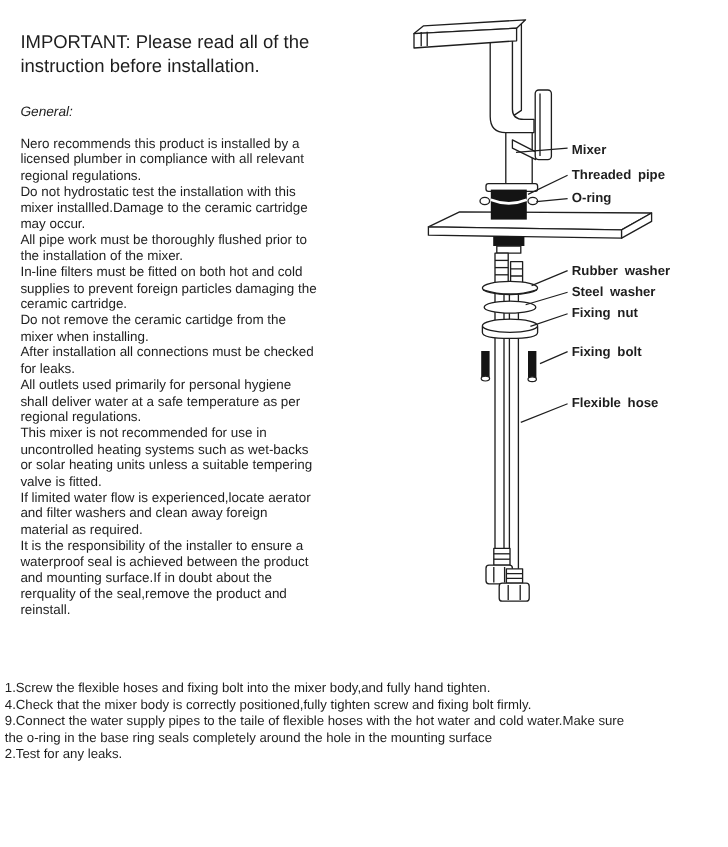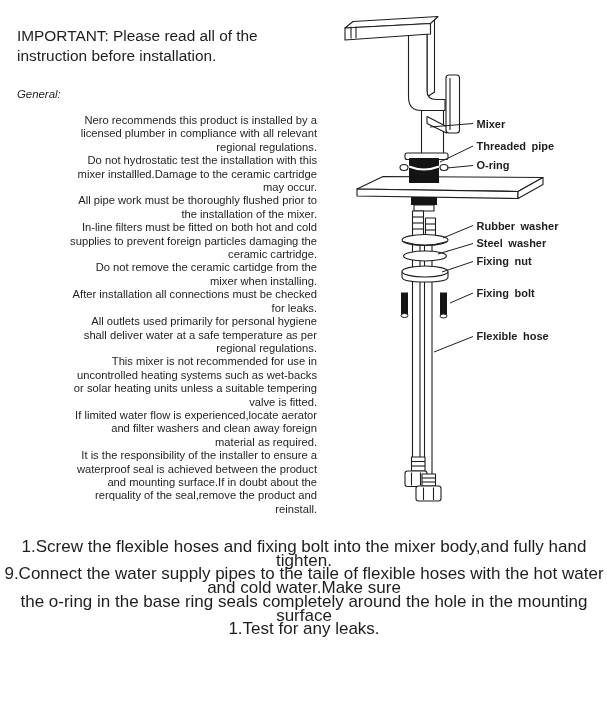--- a/index.html
+++ b/index.html
@@ -9,25 +9,25 @@
   }
   .title{
     position:absolute;left:17px;top:26px;width:300px;
     font-size:15.4px;line-height:20.3px;white-space:pre-wrap;
   }
   .general-heading{
     position:absolute;left:17px;top:88px;font-size:11.4px;line-height:13px;font-style:italic;
   }
   .general-body{
     position:absolute;left:17px;top:114px;width:300px;
-    font-size:11.2px;line-height:13.4px;white-space:pre-wrap;text-align:right;
+    font-size:11.2px;line-height:13.4px;white-space:pre-wrap;
   }
   .steps{
-    position:absolute;left:4px;top:540px;width:600px;
-    font-size:17px;line-height:13.7px;text-align:center;
+    position:absolute;left:4px;top:568px;width:600px;
+    font-size:11px;line-height:13.7px;
   }
   .step{white-space:pre-wrap;}
   .diagram{position:absolute;left:330px;top:0;}
   .diagram .lbl{
     font-family:"Liberation Sans","DejaVu Sans",sans-serif;
     font-size:11px;font-weight:bold;fill:#1e1e1e;word-spacing:2.5px;
   }
   .diagram .ln{stroke:#1e1e1e;stroke-width:1;}
   .diagram .wire{fill:#ffffff;stroke:#1e1e1e;stroke-width:1.1;stroke-linejoin:round;}
   .diagram .solid{fill:#141414;stroke:none;}
@@ -167,18 +167,19 @@
       <text class="lbl" x="476.5" y="229.5">Rubber washer</text>
       <text class="lbl" x="476.5" y="247">Steel washer</text>
       <text class="lbl" x="476.5" y="264.5">Fixing nut</text>
       <text class="lbl" x="476.5" y="296.5">Fixing bolt</text>
       <text class="lbl" x="476.5" y="339.5">Flexible hose</text>
     </g>
   </svg>
 
   <div class="steps">
     <div class="step">1.Screw the flexible hoses and fixing bolt into the mixer body,and fully hand tighten.</div>
+    <div class="step">4.Check that the mixer body is correctly positioned,fully tighten screw and fixing bolt firmly.</div>
     <div class="step">9.Connect the water supply pipes to the taile of flexible hoses with the hot water and cold water.Make sure
 the o-ring in the base ring seals completely around the hole in the mounting surface</div>
-    <div class="step">1.Test for any leaks.</div>
+    <div class="step">2.Test for any leaks.</div>
   </div>
 
 </div>
 
 </body></html>

